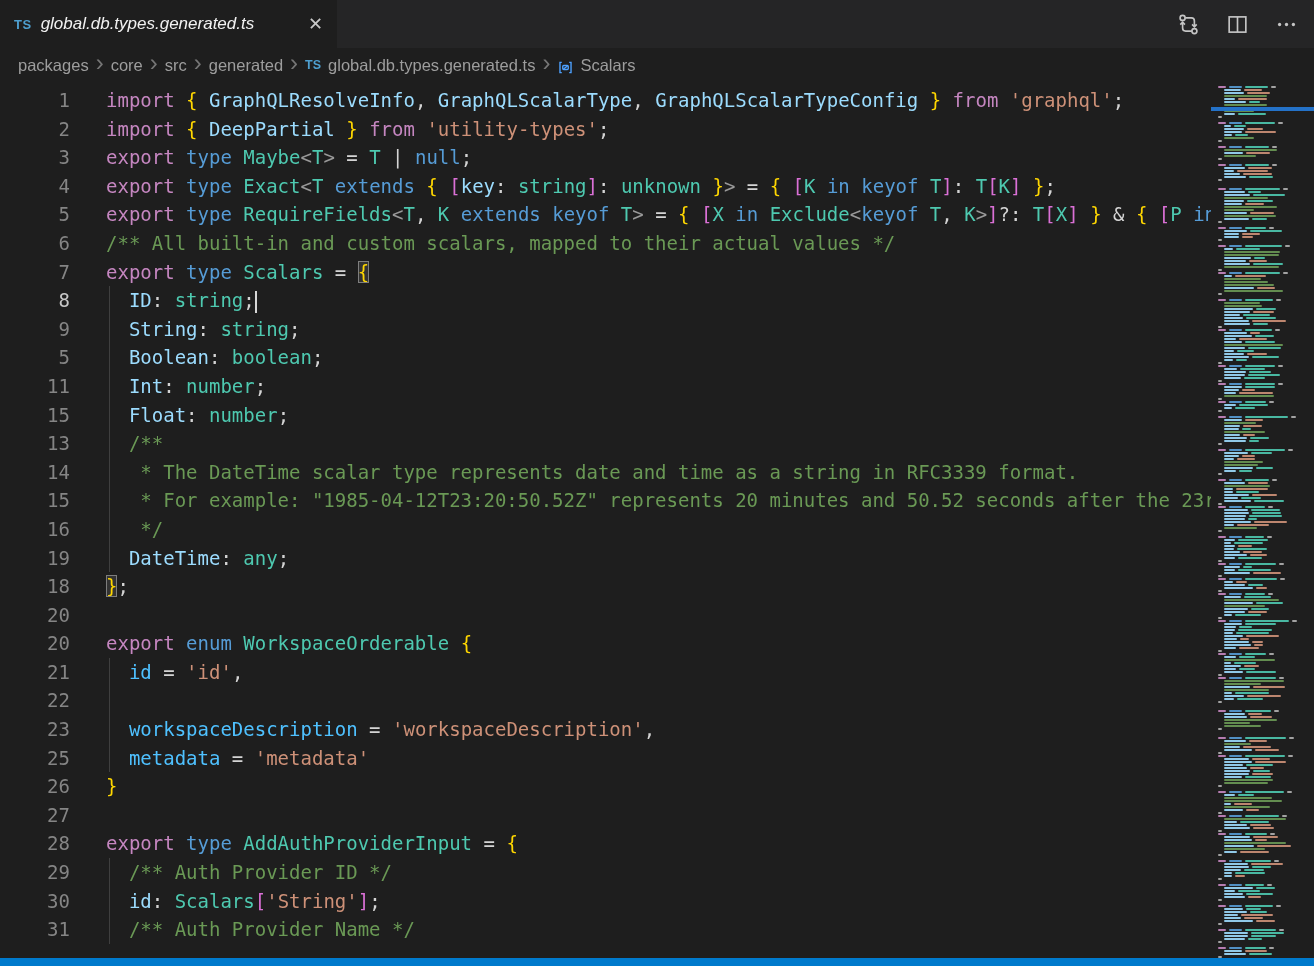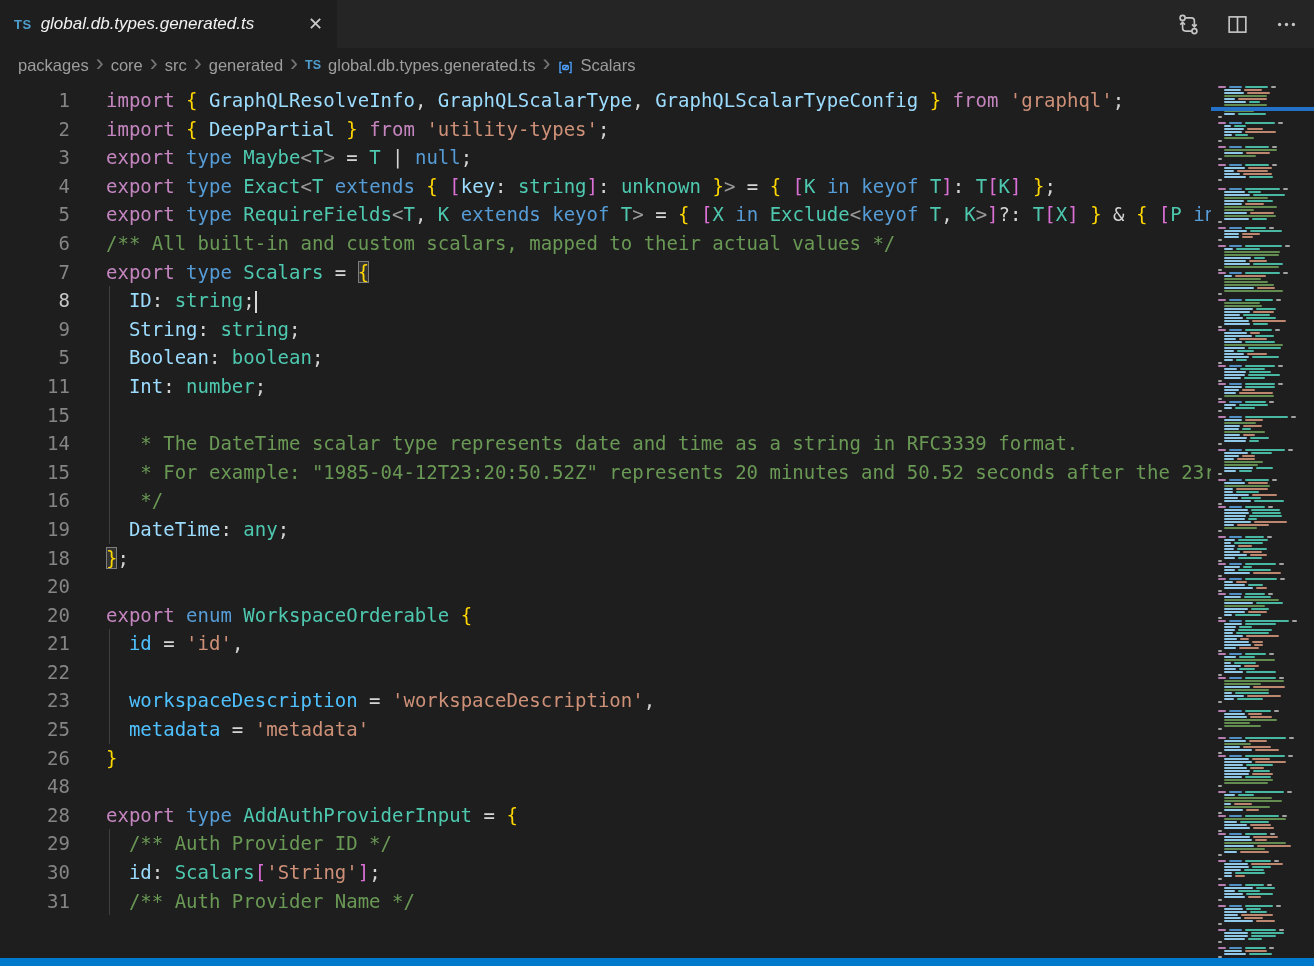--- a/index.html
+++ b/index.html
@@ -129,34 +129,35 @@
         <div class="line"><span class="ln">2</span><span class="gap"></span><span class="code"><span class="tk-c2">import </span><span class="tk-b1">{</span><span class="tk-p"> </span><span class="tk-v">DeepPartial</span><span class="tk-p"> </span><span class="tk-b1">}</span><span class="tk-c2"> from </span><span class="tk-s">'utility-types'</span><span class="tk-p">;</span></span></div>
         <div class="line"><span class="ln">3</span><span class="gap"></span><span class="code"><span class="tk-c2">export </span><span class="tk-k">type </span><span class="tk-t">Maybe</span><span class="tk-a">&lt;</span><span class="tk-t">T</span><span class="tk-a">&gt;</span><span class="tk-p"> = </span><span class="tk-t">T</span><span class="tk-p"> | </span><span class="tk-k">null</span><span class="tk-p">;</span></span></div>
         <div class="line"><span class="ln">4</span><span class="gap"></span><span class="code"><span class="tk-c2">export </span><span class="tk-k">type </span><span class="tk-t">Exact</span><span class="tk-a">&lt;</span><span class="tk-t">T</span><span class="tk-k"> extends </span><span class="tk-b1">{</span><span class="tk-p"> </span><span class="tk-b2">[</span><span class="tk-v">key</span><span class="tk-p">: </span><span class="tk-t">string</span><span class="tk-b2">]</span><span class="tk-p">: </span><span class="tk-t">unknown</span><span class="tk-p"> </span><span class="tk-b1">}</span><span class="tk-a">&gt;</span><span class="tk-p"> = </span><span class="tk-b1">{</span><span class="tk-p"> </span><span class="tk-b2">[</span><span class="tk-t">K</span><span class="tk-k"> in </span><span class="tk-k">keyof </span><span class="tk-t">T</span><span class="tk-b2">]</span><span class="tk-p">: </span><span class="tk-t">T</span><span class="tk-b2">[</span><span class="tk-t">K</span><span class="tk-b2">]</span><span class="tk-p"> </span><span class="tk-b1">}</span><span class="tk-p">;</span></span></div>
         <div class="line"><span class="ln">5</span><span class="gap"></span><span class="code"><span class="tk-c2">export </span><span class="tk-k">type </span><span class="tk-t">RequireFields</span><span class="tk-a">&lt;</span><span class="tk-t">T</span><span class="tk-p">, </span><span class="tk-t">K</span><span class="tk-k"> extends </span><span class="tk-k">keyof </span><span class="tk-t">T</span><span class="tk-a">&gt;</span><span class="tk-p"> = </span><span class="tk-b1">{</span><span class="tk-p"> </span><span class="tk-b2">[</span><span class="tk-t">X</span><span class="tk-k"> in </span><span class="tk-t">Exclude</span><span class="tk-a">&lt;</span><span class="tk-k">keyof </span><span class="tk-t">T</span><span class="tk-p">, </span><span class="tk-t">K</span><span class="tk-a">&gt;</span><span class="tk-b2">]</span><span class="tk-p">?: </span><span class="tk-t">T</span><span class="tk-b2">[</span><span class="tk-t">X</span><span class="tk-b2">]</span><span class="tk-p"> </span><span class="tk-b1">}</span><span class="tk-p"> &amp; </span><span class="tk-b1">{</span><span class="tk-p"> </span><span class="tk-b2">[</span><span class="tk-t">P</span><span class="tk-k"> in </span></span></div>
         <div class="line"><span class="ln">6</span><span class="gap"></span><span class="code"><span class="tk-cm">/** All built-in and custom scalars, mapped to their actual values */</span></span></div>
         <div class="line"><span class="ln">7</span><span class="gap"></span><span class="code"><span class="tk-c2">export </span><span class="tk-k">type </span><span class="tk-t">Scalars</span><span class="tk-p"> = </span><span class="tk-b1 tk-mb">{</span></span></div>
         <div class="line"><span class="ln active">8</span><span class="gap"></span><span class="guide"></span><span class="code"><span class="tk-p">  </span><span class="tk-v">ID</span><span class="tk-p">: </span><span class="tk-t">string</span><span class="tk-p">;</span><span class="tk-cur"></span></span></div>
         <div class="line"><span class="ln">9</span><span class="gap"></span><span class="guide"></span><span class="code"><span class="tk-p">  </span><span class="tk-v">String</span><span class="tk-p">: </span><span class="tk-t">string</span><span class="tk-p">;</span></span></div>
         <div class="line"><span class="ln">5</span><span class="gap"></span><span class="guide"></span><span class="code"><span class="tk-p">  </span><span class="tk-v">Boolean</span><span class="tk-p">: </span><span class="tk-t">boolean</span><span class="tk-p">;</span></span></div>
         <div class="line"><span class="ln">11</span><span class="gap"></span><span class="guide"></span><span class="code"><span class="tk-p">  </span><span class="tk-v">Int</span><span class="tk-p">: </span><span class="tk-t">number</span><span class="tk-p">;</span></span></div>
-        <div class="line"><span class="ln">15</span><span class="gap"></span><span class="guide"></span></div>
+        <div class="line"><span class="ln">15</span><span class="gap"></span><span class="guide"></span><span class="code"><span class="tk-p">  </span><span class="tk-v">Float</span><span class="tk-p">: </span><span class="tk-t">number</span><span class="tk-p">;</span></span></div>
+        <div class="line"><span class="ln">13</span><span class="gap"></span><span class="guide"></span><span class="code"><span class="tk-cm">  /**</span></span></div>
         <div class="line"><span class="ln">14</span><span class="gap"></span><span class="guide"></span><span class="code"><span class="tk-cm">   * The DateTime scalar type represents date and time as a string in RFC3339 format.</span></span></div>
         <div class="line"><span class="ln">15</span><span class="gap"></span><span class="guide"></span><span class="code"><span class="tk-cm">   * For example: "1985-04-12T23:20:50.52Z" represents 20 minutes and 50.52 seconds after the 23rd hour of April 12th, 1985 in UTC.</span></span></div>
         <div class="line"><span class="ln">16</span><span class="gap"></span><span class="guide"></span><span class="code"><span class="tk-cm">   */</span></span></div>
         <div class="line"><span class="ln">19</span><span class="gap"></span><span class="guide"></span><span class="code"><span class="tk-p">  </span><span class="tk-v">DateTime</span><span class="tk-p">: </span><span class="tk-t">any</span><span class="tk-p">;</span></span></div>
         <div class="line"><span class="ln">18</span><span class="gap"></span><span class="code"><span class="tk-b1 tk-mb">}</span><span class="tk-p">;</span></span></div>
         <div class="line"><span class="ln">20</span><span class="gap"></span><span class="code"></span></div>
         <div class="line"><span class="ln">20</span><span class="gap"></span><span class="code"><span class="tk-c2">export </span><span class="tk-k">enum </span><span class="tk-t">WorkspaceOrderable </span><span class="tk-b1">{</span></span></div>
         <div class="line"><span class="ln">21</span><span class="gap"></span><span class="guide"></span><span class="code"><span class="tk-p">  </span><span class="tk-e">id</span><span class="tk-p"> = </span><span class="tk-s">'id'</span><span class="tk-p">,</span></span></div>
         <div class="line"><span class="ln">22</span><span class="gap"></span><span class="guide"></span></div>
         <div class="line"><span class="ln">23</span><span class="gap"></span><span class="guide"></span><span class="code"><span class="tk-p">  </span><span class="tk-e">workspaceDescription</span><span class="tk-p"> = </span><span class="tk-s">'workspaceDescription'</span><span class="tk-p">,</span></span></div>
         <div class="line"><span class="ln">25</span><span class="gap"></span><span class="guide"></span><span class="code"><span class="tk-p">  </span><span class="tk-e">metadata</span><span class="tk-p"> = </span><span class="tk-s">'metadata'</span></span></div>
         <div class="line"><span class="ln">26</span><span class="gap"></span><span class="code"><span class="tk-b1">}</span></span></div>
-        <div class="line"><span class="ln">48</span><span class="gap"></span><span class="code"></span></div>
+        <div class="line"><span class="ln">27</span><span class="gap"></span><span class="code"></span></div>
         <div class="line"><span class="ln">28</span><span class="gap"></span><span class="code"><span class="tk-c2">export </span><span class="tk-k">type </span><span class="tk-t">AddAuthProviderInput</span><span class="tk-p"> = </span><span class="tk-b1">{</span></span></div>
         <div class="line"><span class="ln">29</span><span class="gap"></span><span class="guide"></span><span class="code"><span class="tk-cm">  /** Auth Provider ID */</span></span></div>
         <div class="line"><span class="ln">30</span><span class="gap"></span><span class="guide"></span><span class="code"><span class="tk-p">  </span><span class="tk-v">id</span><span class="tk-p">: </span><span class="tk-t">Scalars</span><span class="tk-b2">[</span><span class="tk-s">'String'</span><span class="tk-b2">]</span><span class="tk-p">;</span></span></div>
         <div class="line"><span class="ln">31</span><span class="gap"></span><span class="guide"></span><span class="code"><span class="tk-cm">  /** Auth Provider Name */</span></span></div>
       </div>
     <div class="minimap">
       <div class="mm-inner" id="mm">
           <div class="mm-row" style="padding-left: 0px;">
             <span class="mm-seg" style="width: 8px; background: rgb(197, 134, 192);"></span>
             <span class="mm-seg" style="width: 13px; background: rgb(86, 156, 214);"></span>

